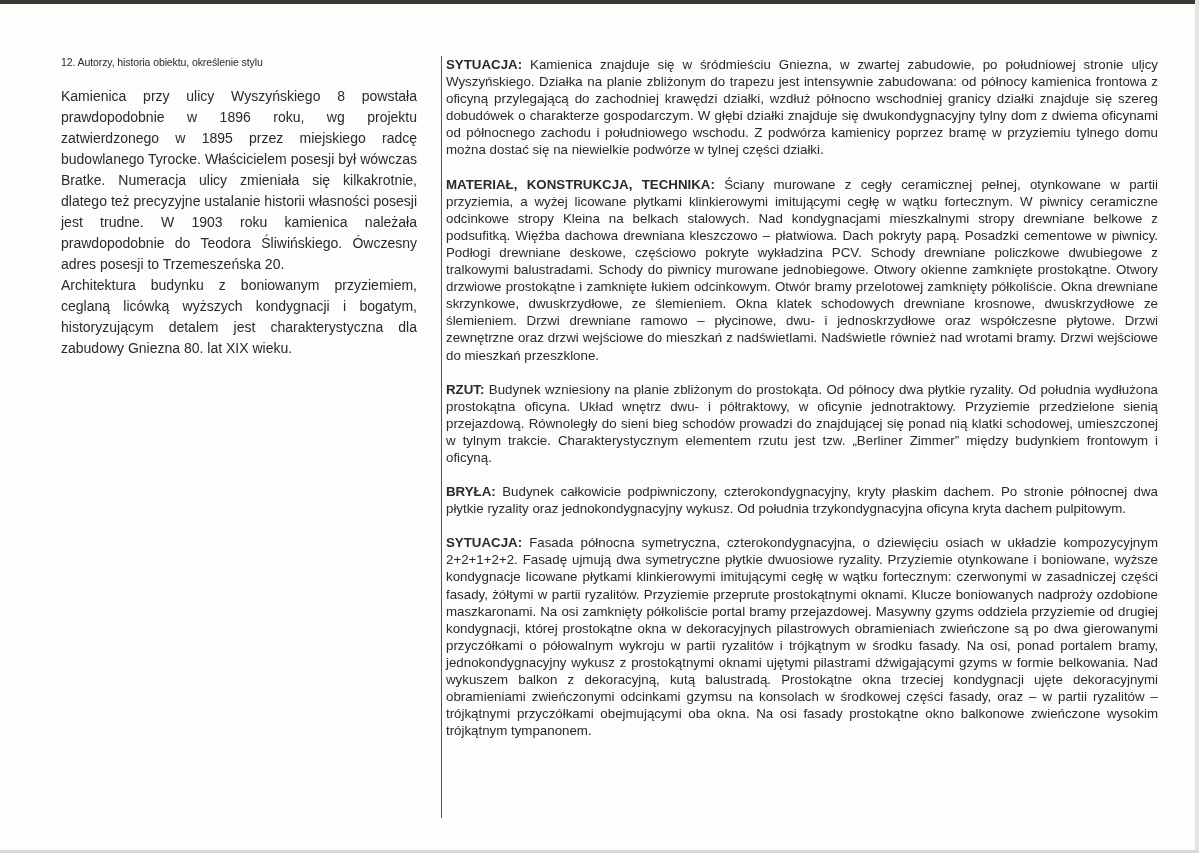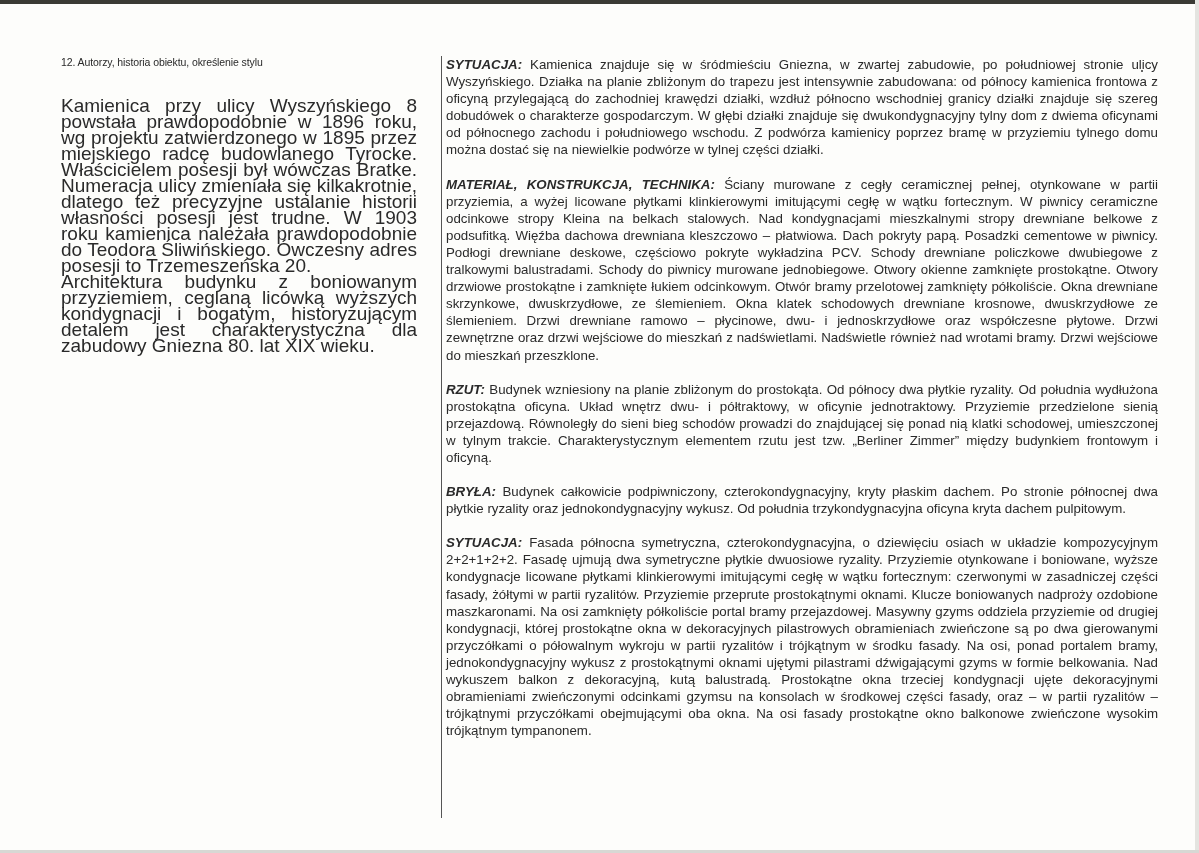--- a/index.html
+++ b/index.html
@@ -16,29 +16,29 @@
   .left-col {
     position: absolute; left: 61px; top: 56px; width: 356px;
   }
   .right-col {
     position: absolute; left: 446px; top: 56px; width: 712px;
   }
   .divider {
     position: absolute; left: 441px; top: 56px; width: 1px; height: 762px; background: #555;
   }
   .section-title {
-    font-size: 10.5px; letter-spacing: -0.1px; margin: 0 0 30px 0; white-space: nowrap;
+    font-size: 10.5px; letter-spacing: -0.1px; margin: 0 0 18px 0; white-space: nowrap;
   }
   .left-text {
-    font-size: 19px; line-height: 16px; text-align: justify; margin: 0;
+    font-size: 14px; line-height: 21px; text-align: justify; margin: 0;
   }
   .para {
     font-size: 13.3px; line-height: 17.1px; text-align: justify; margin: 0 0 17px 0;
   }
-  .para .lbl { font-weight: bold; font-style: italic; }
+  .para .lbl { font-weight: bold; }
   .continuation { font-size: 11.5px; font-weight: bold; margin-top: -16px; }
   .dot { position: absolute; left: 1141px; top: 70px; width: 2px; height: 2px; background: #333; border-radius: 1px; }
 </style>
 </head>
 <body>
 
 <div class="top-strip"></div>
 <div class="right-edge"></div>
 <div class="bottom-edge"></div>
 <div class="dot"></div>

